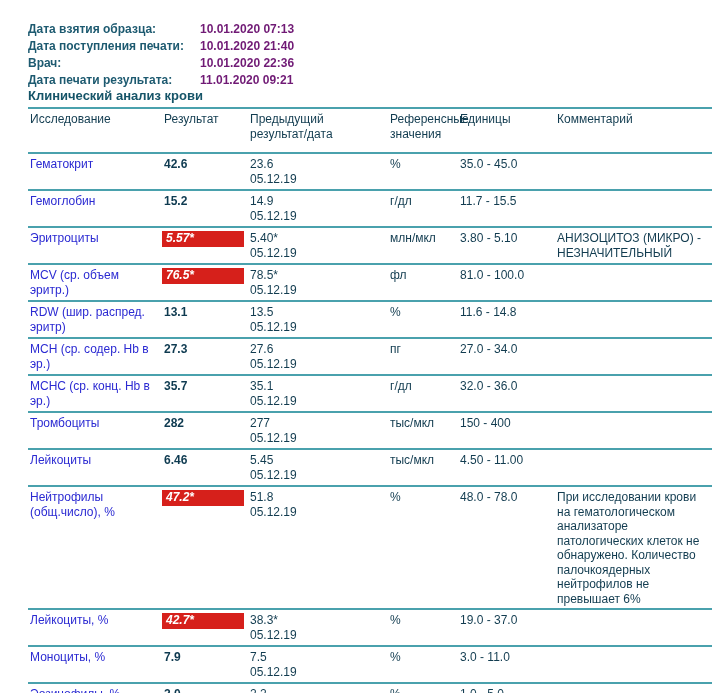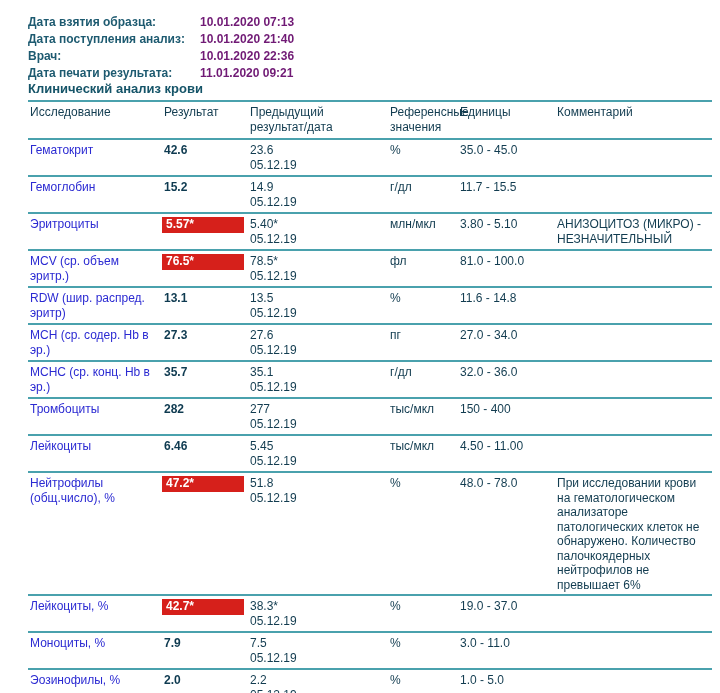--- a/index.html
+++ b/index.html
@@ -5,65 +5,65 @@
   * { margin:0; padding:0; box-sizing:border-box; }
   html,body { background:#ffffff; }
   body {
     width:720px; height:693px; overflow:hidden;
     font-family:"Liberation Sans", sans-serif;
     color:#123c50;
   }
   .page { padding:2px 8px 0 28px; width:720px; }
 
   
-  .info-block { margin-top:11px; }
+  .info-block { margin-top:18px; }
   .info-row { display:flex; height:17px; align-items:center; }
   .info-label { width:172px; font-size:12px; color:#1d5a70; font-weight:600; }
   .info-value { font-size:12px; color:#701a75; font-weight:600; }
 
   
   .section-title {
     margin-top:0; font-size:13px; font-weight:bold; color:#155468;
   }
 
   
   .tbl { width:684px; margin-top:4px; border-bottom:2px solid #4aa1ad; }
   .row {
     display:grid;
     grid-template-columns:134px 86px 140px 70px 97px 1fr;
     border-top:2px solid #4aa1ad;
     padding:3px 0 2px 2px;
     font-size:12px; line-height:14.5px;
   }
-  .row.header { font-weight:400; color:#123c50; padding-bottom:4px; }
+  .row.header { font-weight:400; color:#123c50; padding-bottom:11px; }
   .cell { padding-right:8px; }
   .cell.name { color:#2b2ad2; }
   .cell.result { font-weight:bold; color:#0e3a50; }
   .result-val { display:inline-block; }
   .result-val.flagged {
     background:#d6201b; color:#ffffff; min-width:82px;
-    padding:0 0 1px 4px; margin-left:-2px;
+    padding:0 0 1px 4px; margin-left:-2px;font-style:italic;
   }
   .data-row { min-height:34px; }
   .cell.prev div { line-height:15px; }
   .cell.comment { padding-right:2px; }
 </style>
 </head>
 <body>
 
 <div class="page">
 
   <div class="info-block">
   <div class="info-row">
     <span class="info-label">Дата взятия образца:</span>
     <span class="info-value">10.01.2020 07:13</span>
   </div>
 
   <div class="info-row">
-    <span class="info-label">Дата поступления анализ:</span>
+    <span class="info-label">Дата поступления печати:</span>
     <span class="info-value">10.01.2020 21:40</span>
   </div>
 
   <div class="info-row">
     <span class="info-label">Врач:</span>
     <span class="info-value">10.01.2020 22:36</span>
   </div>
 
   <div class="info-row">
     <span class="info-label">Дата печати результата:</span>

